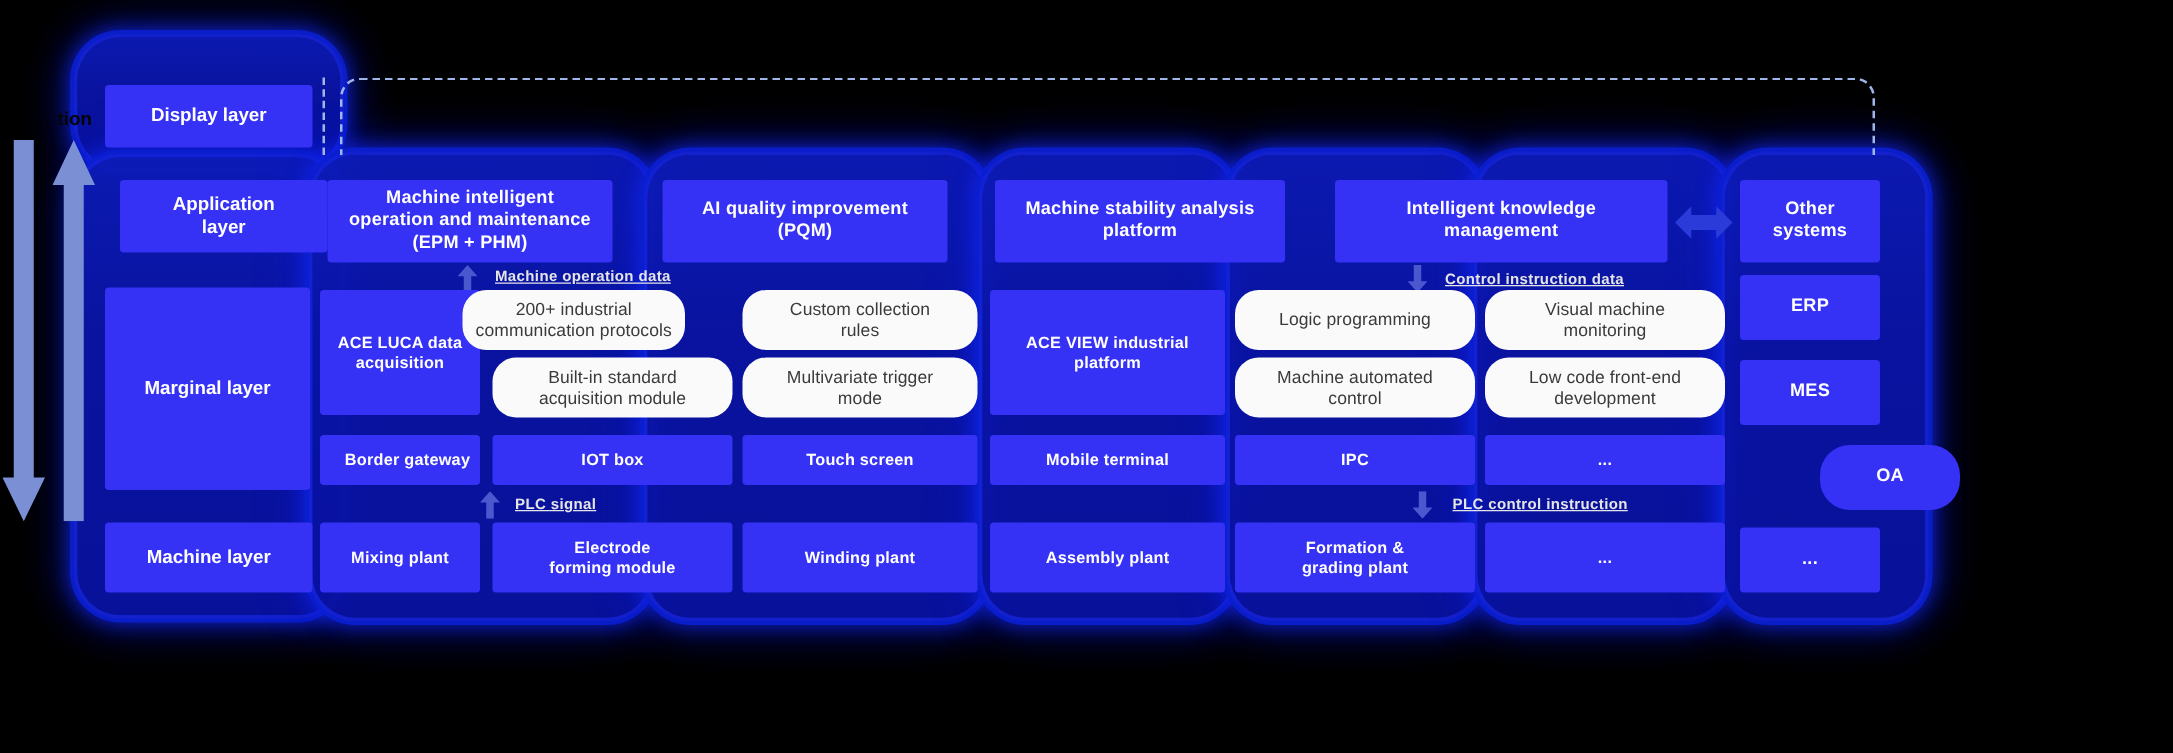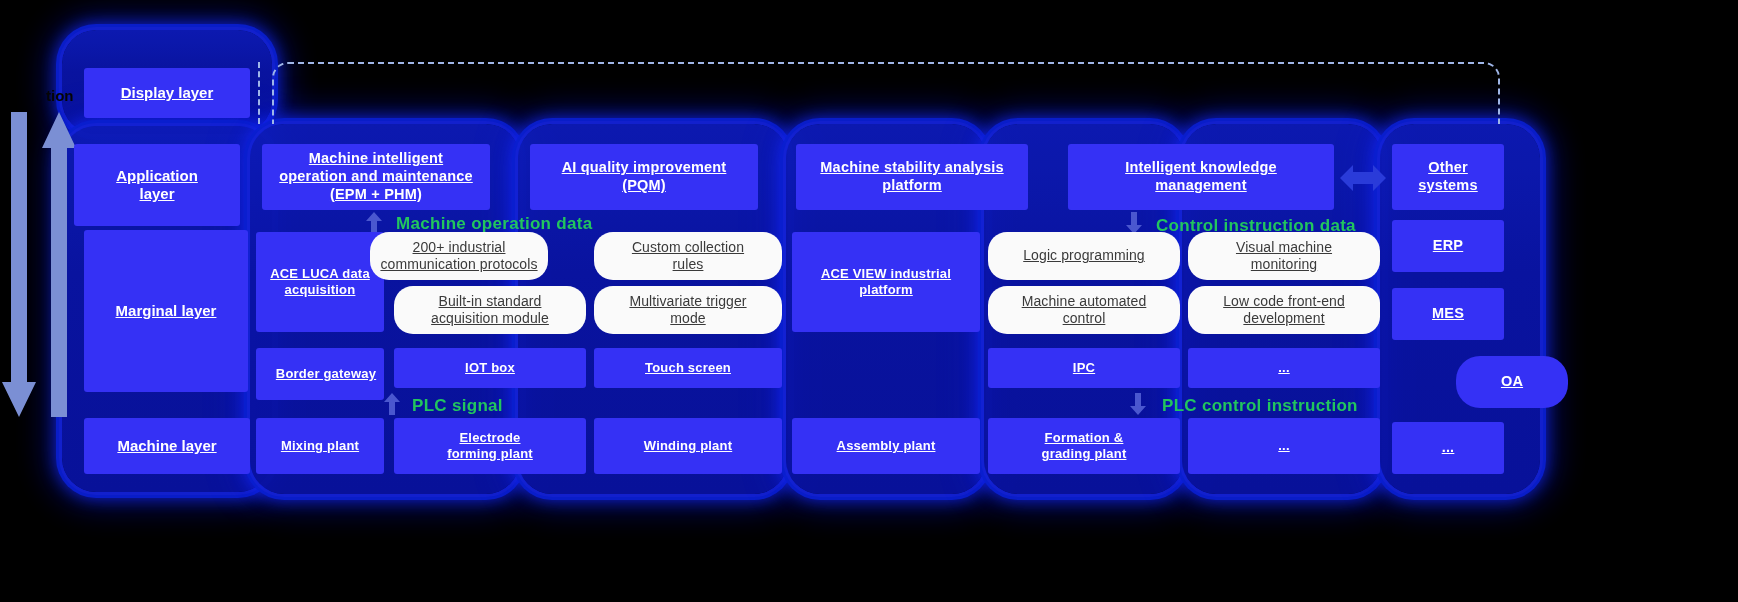--- a/index.html
+++ b/index.html
@@ -44,21 +44,20 @@
 
   
   .node {
     position: absolute;
     display: flex;
     align-items: center;
     justify-content: center;
     text-align: center;
     border-radius: 3px;
     line-height: 1.22;
-    text-decoration: underline;
   }
   .node.blue {
     background: #3531F5;
     color: #ffffff;
     font-weight: bold;
     font-size: 14.5px;
     letter-spacing: .2px;
   }
   .node.blue.small { font-size: 13px; }
   .node.white {
@@ -72,25 +71,26 @@
   .node.layerlabel {
     background: #3531F5;
     color: #ffffff;
     font-weight: bold;
     font-size: 15px;
   }
 
   
   .flowlabel {
     position: absolute;
-    color: #22c55e;
-    font-size: 17px;
+    color: #e5e5e5;
+    font-size: 12px;
     font-weight: bold;
     letter-spacing: .3px;
     white-space: nowrap;
+    text-decoration: underline;
   }
 
   
   .arrow-up-small, .arrow-down-small {
     position: absolute;
     width: 16px; height: 22px;
   }
   .big-arrow {
     position: absolute;
     width: 34px;
@@ -135,21 +135,21 @@
   <div class="edge-text" style="left:46px; top:87px;">tion</div>
 
   <svg class="bi-arrow" style="left:1340px; top:165px;" width="46" height="26" viewBox="0 0 46 26">
     <polygon points="0,13 13,0 13,7 33,7 33,0 46,13 33,26 33,19 13,19 13,26" fill="#2A3BD9"></polygon>
   </svg>
 
   <div class="node layerlabel" style="left:84px; top:68px; width:166px; height:50px;">
     <span>Display layer</span>
   </div>
 
-  <div class="node layerlabel" style="left:74px; top:144px; width:166px; height:82px; white-space:pre-line;">
+  <div class="node layerlabel" style="left:96px; top:144px; width:166px; height:58px; white-space:pre-line;">
     <span>Application
 layer</span>
   </div>
 
   <div class="node layerlabel" style="left:84px; top:230px; width:164px; height:162px;">
     <span>Marginal layer</span>
   </div>
 
   <div class="node layerlabel" style="left:84px; top:418px; width:166px; height:56px;">
     <span>Machine layer</span>
@@ -231,33 +231,36 @@
     <span>Logic programming</span>
   </div>
   <div class="node white" style="left:1188px; top:232px; width:192px; height:48px; white-space:pre-line;">
     <span>Visual machine
 monitoring</span>
   </div>
   <div class="node white" style="left:988px; top:286px; width:192px; height:48px; white-space:pre-line;">
     <span>Machine automated
 control</span>
   </div>
-  <div class="node white" style="left:1188px; top:286px; width:192px; height:48px; white-space:pre-line;border-radius:17px;">
+  <div class="node white" style="left:1188px; top:286px; width:192px; height:48px; white-space:pre-line;">
     <span>Low code front-end
 development</span>
   </div>
 
-  <div class="node blue small" style="left:256px; top:348px; width:128px; height:52px;padding-left:12px;">
+  <div class="node blue small" style="left:256px; top:348px; width:128px; height:40px;padding-left:12px;">
     <span>Border gateway</span>
   </div>
   <div class="node blue small" style="left:394px; top:348px; width:192px; height:40px;">
     <span>IOT box</span>
   </div>
   <div class="node blue small" style="left:594px; top:348px; width:188px; height:40px;">
     <span>Touch screen</span>
+  </div>
+  <div class="node blue small" style="left:792px; top:348px; width:188px; height:40px;">
+    <span>Mobile terminal</span>
   </div>
   <div class="node blue small" style="left:988px; top:348px; width:192px; height:40px;">
     <span>IPC</span>
   </div>
   <div class="node blue small" style="left:1188px; top:348px; width:192px; height:40px;">
     <span>...</span>
   </div>
 
   <div class="flowlabel" style="left:412px; top:396px;">PLC signal</div>
   <svg class="arrow-up-small" style="left:384px; top:393px;" width="16" height="22" viewBox="0 0 16 22">
@@ -267,21 +270,21 @@
   <div class="flowlabel" style="left:1162px; top:396px;">PLC control instruction</div>
   <svg class="arrow-down-small" style="left:1130px; top:393px;" width="16" height="22" viewBox="0 0 16 22">
     <polygon points="5,0 11,0 11,13 16,13 8,22 0,13 5,13" fill="#4A57CF"></polygon>
   </svg>
 
   <div class="node blue small" style="left:256px; top:418px; width:128px; height:56px;">
     <span>Mixing plant</span>
   </div>
   <div class="node blue small" style="left:394px; top:418px; width:192px; height:56px; white-space:pre-line;">
     <span>Electrode
-forming plant</span>
+forming module</span>
   </div>
   <div class="node blue small" style="left:594px; top:418px; width:188px; height:56px;">
     <span>Winding plant</span>
   </div>
   <div class="node blue small" style="left:792px; top:418px; width:188px; height:56px;">
     <span>Assembly plant</span>
   </div>
   <div class="node blue small" style="left:988px; top:418px; width:192px; height:56px; white-space:pre-line;">
     <span>Formation &amp;
 grading plant</span>

